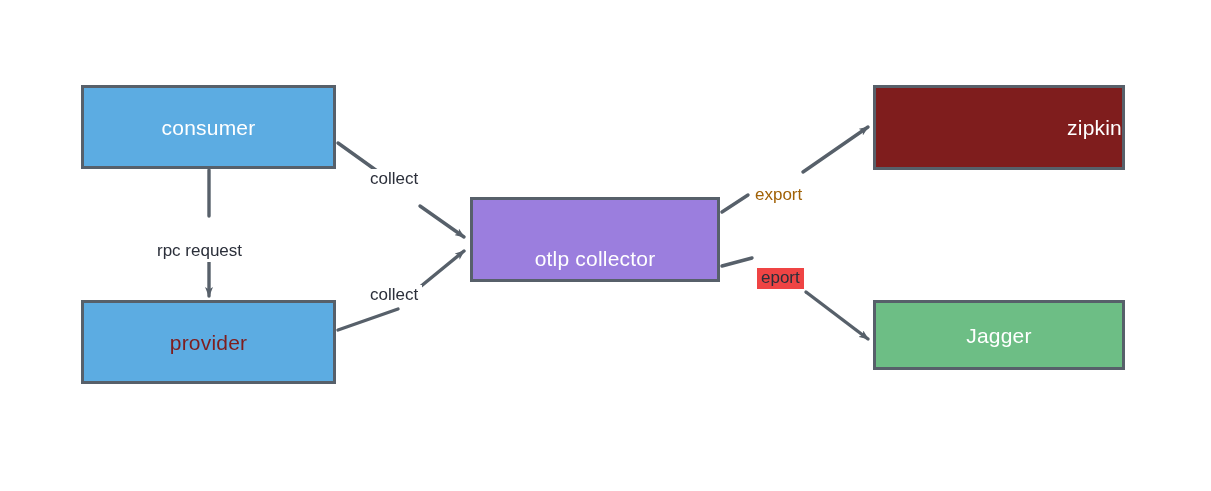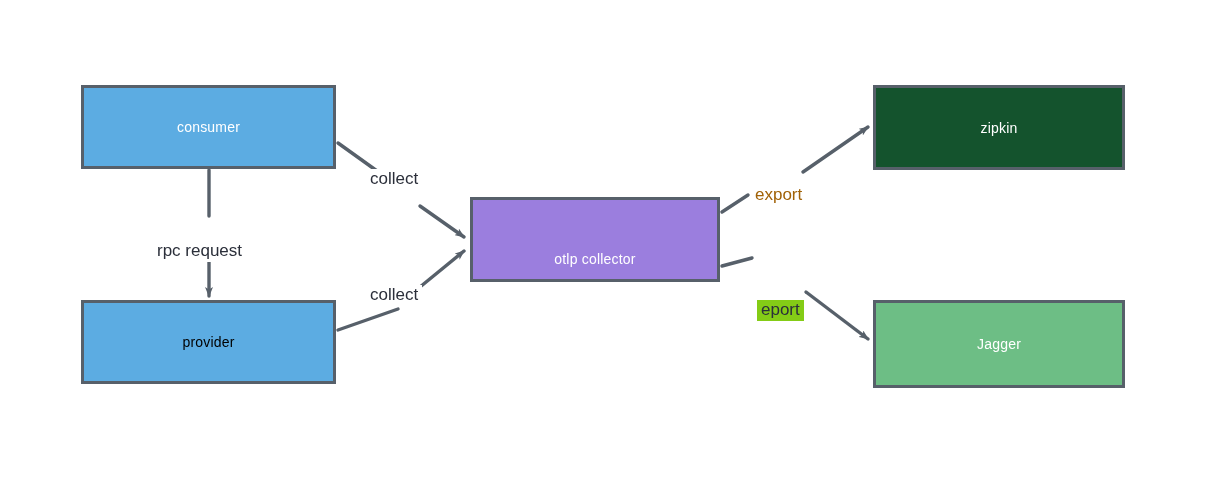--- a/index.html
+++ b/index.html
@@ -29,21 +29,21 @@
     position: absolute;
     box-sizing: border-box;
     border: 3px solid #57606a;
     display: flex;
     align-items: center;
     justify-content: center;
     z-index: 2;
   }
   .node-label {
     color: #ffffff;
-    font-size: 14px;
+    font-size: 21px;
     font-family: "Liberation Sans", sans-serif;
     letter-spacing: 0.2px;
     line-height: 1;
     white-space: nowrap;
   }
   .edge-label {
     position: absolute;
     z-index: 3;
     color: #2b2f3a;
     font-size: 17px;
@@ -51,21 +51,21 @@
     background: #ffffff;
     padding: 1px 4px;
     white-space: nowrap;
     line-height: 1.1;
   }
   
   #node-consumer  { left: 81px;  top: 85px;  width: 255px; height: 84px; }
   #node-provider  { left: 81px;  top: 300px; width: 255px; height: 84px; }
   #node-collector { left: 470px; top: 197px; width: 250px; height: 85px; }
   #node-zipkin    { left: 873px; top: 85px;  width: 252px; height: 85px; }
-  #node-jagger    { left: 873px; top: 300px; width: 252px; height: 88px; }
+  #node-jagger    { left: 873px; top: 300px; width: 252px; height: 70px; }
   
   #label-collect-consumer { left: 366px; top: 169px; }
   #label-collect-provider { left: 366px; top: 285px; }
   #label-rpc-request      { left: 153px; top: 222px; margin-top: 19px; }
   #label-export           { left: 751px; top: 185px; }
   #label-eport            { left: 757px; top: 268px; }
 </style>
 </head>
 <body>
 
@@ -102,38 +102,38 @@
       <line x1="722" y1="266" x2="752" y2="258" stroke="#57606a" stroke-width="3.4" stroke-linecap="round"></line>
       <line x1="806" y1="292" x2="868" y2="339" stroke="#57606a" stroke-width="3.4" stroke-linecap="round" marker-end="url(#arrowhead)"></line>
     </g>
   </svg>
 
   <div class="node" id="node-consumer" style="background: rgb(92, 172, 226); border-color: rgb(87, 96, 106);">
     <span class="node-label" style="color: rgb(255, 255, 255);">consumer</span>
   </div>
 
   <div class="node" id="node-provider" style="background: rgb(92, 172, 226); border-color: rgb(87, 96, 106);">
-    <span class="node-label" style="color: #000000;">provider</span>
+    <span class="node-label" style="color: #7f1d1d;">provider</span>
   </div>
 
   <div class="node" id="node-collector" style="background: rgb(155, 126, 222); border-color: rgb(87, 96, 106);">
     <span class="node-label" style="color: rgb(255, 255, 255); margin-top: 38px;">otlp collector</span>
   </div>
 
-  <div class="node" id="node-zipkin" style="background: #14532d; border-color: rgb(87, 96, 106);">
+  <div class="node" id="node-zipkin" style="background: #7f1d1d; border-color: rgb(87, 96, 106); justify-content: flex-end;">
     <span class="node-label" style="color: rgb(255, 255, 255);">zipkin</span>
   </div>
 
   <div class="node" id="node-jagger" style="background: rgb(109, 190, 133); border-color: rgb(87, 96, 106);">
     <span class="node-label" style="color: rgb(255, 255, 255);">Jagger</span>
   </div>
 
   <div class="edge-label" id="label-collect-consumer" style="color: rgb(43, 47, 58); background: rgb(255, 255, 255);">collect</div>
 
   <div class="edge-label" id="label-collect-provider" style="color: rgb(43, 47, 58); background: rgb(255, 255, 255);">collect</div>
 
   <div class="edge-label" id="label-rpc-request" style="color: rgb(43, 47, 58); background: rgb(255, 255, 255);">rpc request</div>
 
   <div class="edge-label" id="label-export" style="color: #a16207; background: rgb(255, 255, 255);">export</div>
 
-  <div class="edge-label" id="label-eport" style="color: rgb(43, 47, 58); background: #84cc16; margin-top: 32px;">eport</div>
+  <div class="edge-label" id="label-eport" style="color: rgb(43, 47, 58); background: #ef4444;">eport</div>
 
 </div>
 
 </body></html>

